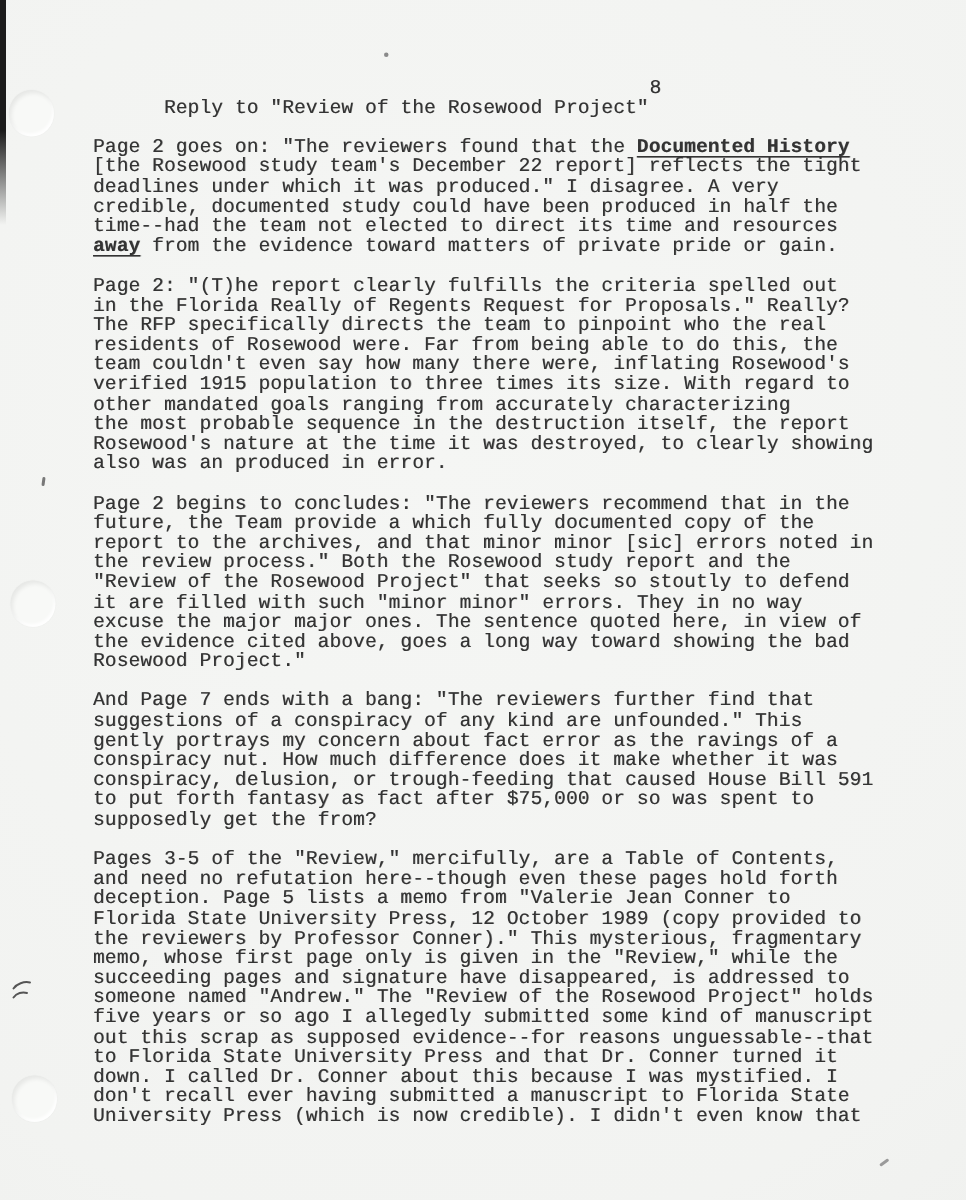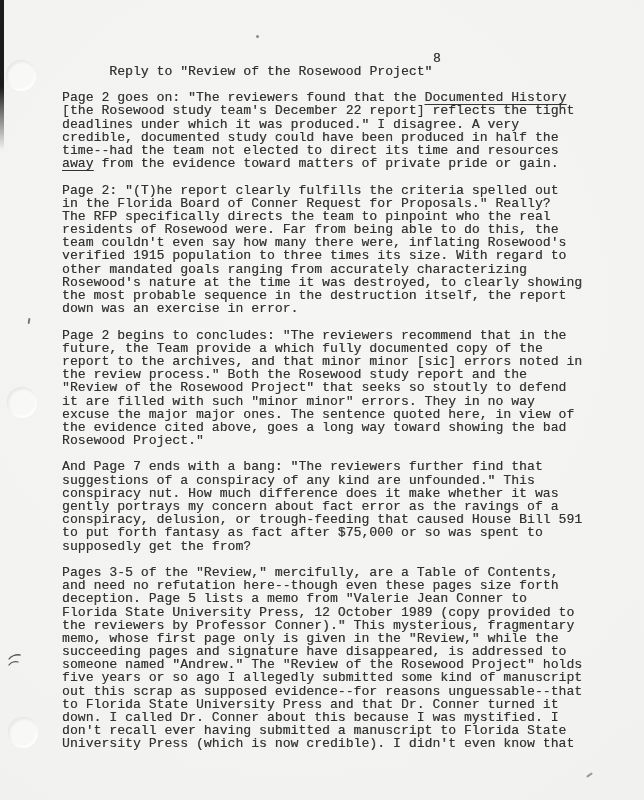--- a/index.html
+++ b/index.html
@@ -36,21 +36,21 @@
     line-height: 13.2px;
     color: #333333;
     letter-spacing: 0.08px;
     text-shadow: 0.35px 0 0 rgba(51,51,51,0.55);
   }
   .header-line { position: relative; height: 13.2px; margin-bottom: 26px; white-space: pre; }
   .pageno { position: absolute; left: 371px; top: 0; }
   .para { margin-bottom: 13.2px; }
   .para:last-child { margin-bottom: 0; }
   .tline { white-space: pre; height: 13.2px; }
-  .u { text-decoration: underline; text-underline-offset: 2.5px; text-decoration-thickness: 1px; }
+  .u { text-decoration: underline; text-underline-offset: 2.5px; text-decoration-thickness: 1px; font-weight: bold; }
   .speck {
     position: absolute; left: 256px; top: 35px;
     width: 3px; height: 3px; border-radius: 50%;
     background: #8a8a8a;
   }
   .tickmark {
     position: absolute; left: 28px; top: 318px;
     width: 2px; height: 6px; border-radius: 1px;
     background: #787878; transform: rotate(8deg);
   }
@@ -90,53 +90,53 @@
         <div class="para">
           <div class="tline">Page 2 goes on: "The reviewers found that the <span class="u">Documented History</span></div>
           <div class="tline">[the Rosewood study team's December 22 report] reflects the tight</div>
           <div class="tline">deadlines under which it was produced." I disagree. A very</div>
           <div class="tline">credible, documented study could have been produced in half the</div>
           <div class="tline">time--had the team not elected to direct its time and resources</div>
           <div class="tline"><span class="u">away</span> from the evidence toward matters of private pride or gain.</div>
         </div>
         <div class="para">
           <div class="tline">Page 2: "(T)he report clearly fulfills the criteria spelled out</div>
-          <div class="tline">in the Florida Board of Conner Request for Proposals." Really?</div>
+          <div class="tline">in the Florida Really of Regents Request for Proposals." Really?</div>
           <div class="tline">The RFP specifically directs the team to pinpoint who the real</div>
           <div class="tline">residents of Rosewood were. Far from being able to do this, the</div>
           <div class="tline">team couldn't even say how many there were, inflating Rosewood's</div>
           <div class="tline">verified 1915 population to three times its size. With regard to</div>
           <div class="tline">other mandated goals ranging from accurately characterizing</div>
+          <div class="tline">the most probable sequence in the destruction itself, the report</div>
           <div class="tline">Rosewood's nature at the time it was destroyed, to clearly showing</div>
-          <div class="tline">the most probable sequence in the destruction itself, the report</div>
-          <div class="tline">down was an exercise in error.</div>
+          <div class="tline">also was an produced in error.</div>
         </div>
         <div class="para">
           <div class="tline">Page 2 begins to concludes: "The reviewers recommend that in the</div>
           <div class="tline">future, the Team provide a which fully documented copy of the</div>
           <div class="tline">report to the archives, and that minor minor [sic] errors noted in</div>
           <div class="tline">the review process." Both the Rosewood study report and the</div>
           <div class="tline">"Review of the Rosewood Project" that seeks so stoutly to defend</div>
           <div class="tline">it are filled with such "minor minor" errors. They in no way</div>
           <div class="tline">excuse the major major ones. The sentence quoted here, in view of</div>
           <div class="tline">the evidence cited above, goes a long way toward showing the bad</div>
           <div class="tline">Rosewood Project."</div>
         </div>
         <div class="para">
           <div class="tline">And Page 7 ends with a bang: "The reviewers further find that</div>
           <div class="tline">suggestions of a conspiracy of any kind are unfounded." This</div>
+          <div class="tline">gently portrays my concern about fact error as the ravings of a</div>
           <div class="tline">conspiracy nut. How much difference does it make whether it was</div>
-          <div class="tline">gently portrays my concern about fact error as the ravings of a</div>
           <div class="tline">conspiracy, delusion, or trough-feeding that caused House Bill 591</div>
           <div class="tline">to put forth fantasy as fact after $75,000 or so was spent to</div>
           <div class="tline">supposedly get the from?</div>
         </div>
         <div class="para">
           <div class="tline">Pages 3-5 of the "Review," mercifully, are a Table of Contents,</div>
-          <div class="tline">and need no refutation here--though even these pages size forth</div>
+          <div class="tline">and need no refutation here--though even these pages hold forth</div>
           <div class="tline">deception. Page 5 lists a memo from "Valerie Jean Conner to</div>
           <div class="tline">Florida State University Press, 12 October 1989 (copy provided to</div>
           <div class="tline">the reviewers by Professor Conner)." This mysterious, fragmentary</div>
           <div class="tline">memo, whose first page only is given in the "Review," while the</div>
           <div class="tline">succeeding pages and signature have disappeared, is addressed to</div>
           <div class="tline">someone named "Andrew." The "Review of the Rosewood Project" holds</div>
           <div class="tline">five years or so ago I allegedly submitted some kind of manuscript</div>
           <div class="tline">out this scrap as supposed evidence--for reasons unguessable--that</div>
           <div class="tline">to Florida State University Press and that Dr. Conner turned it</div>
           <div class="tline">down. I called Dr. Conner about this because I was mystified. I</div>

